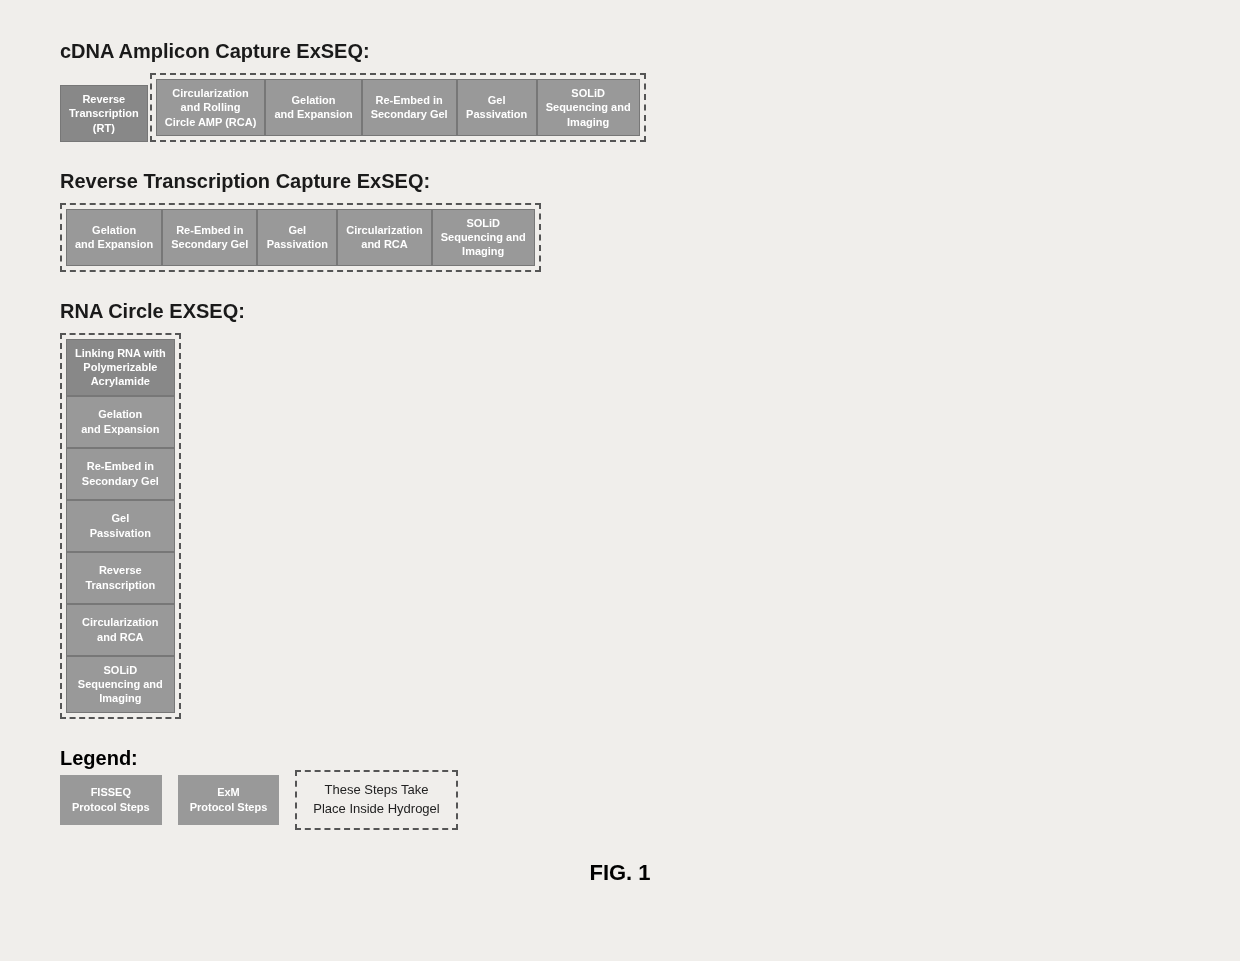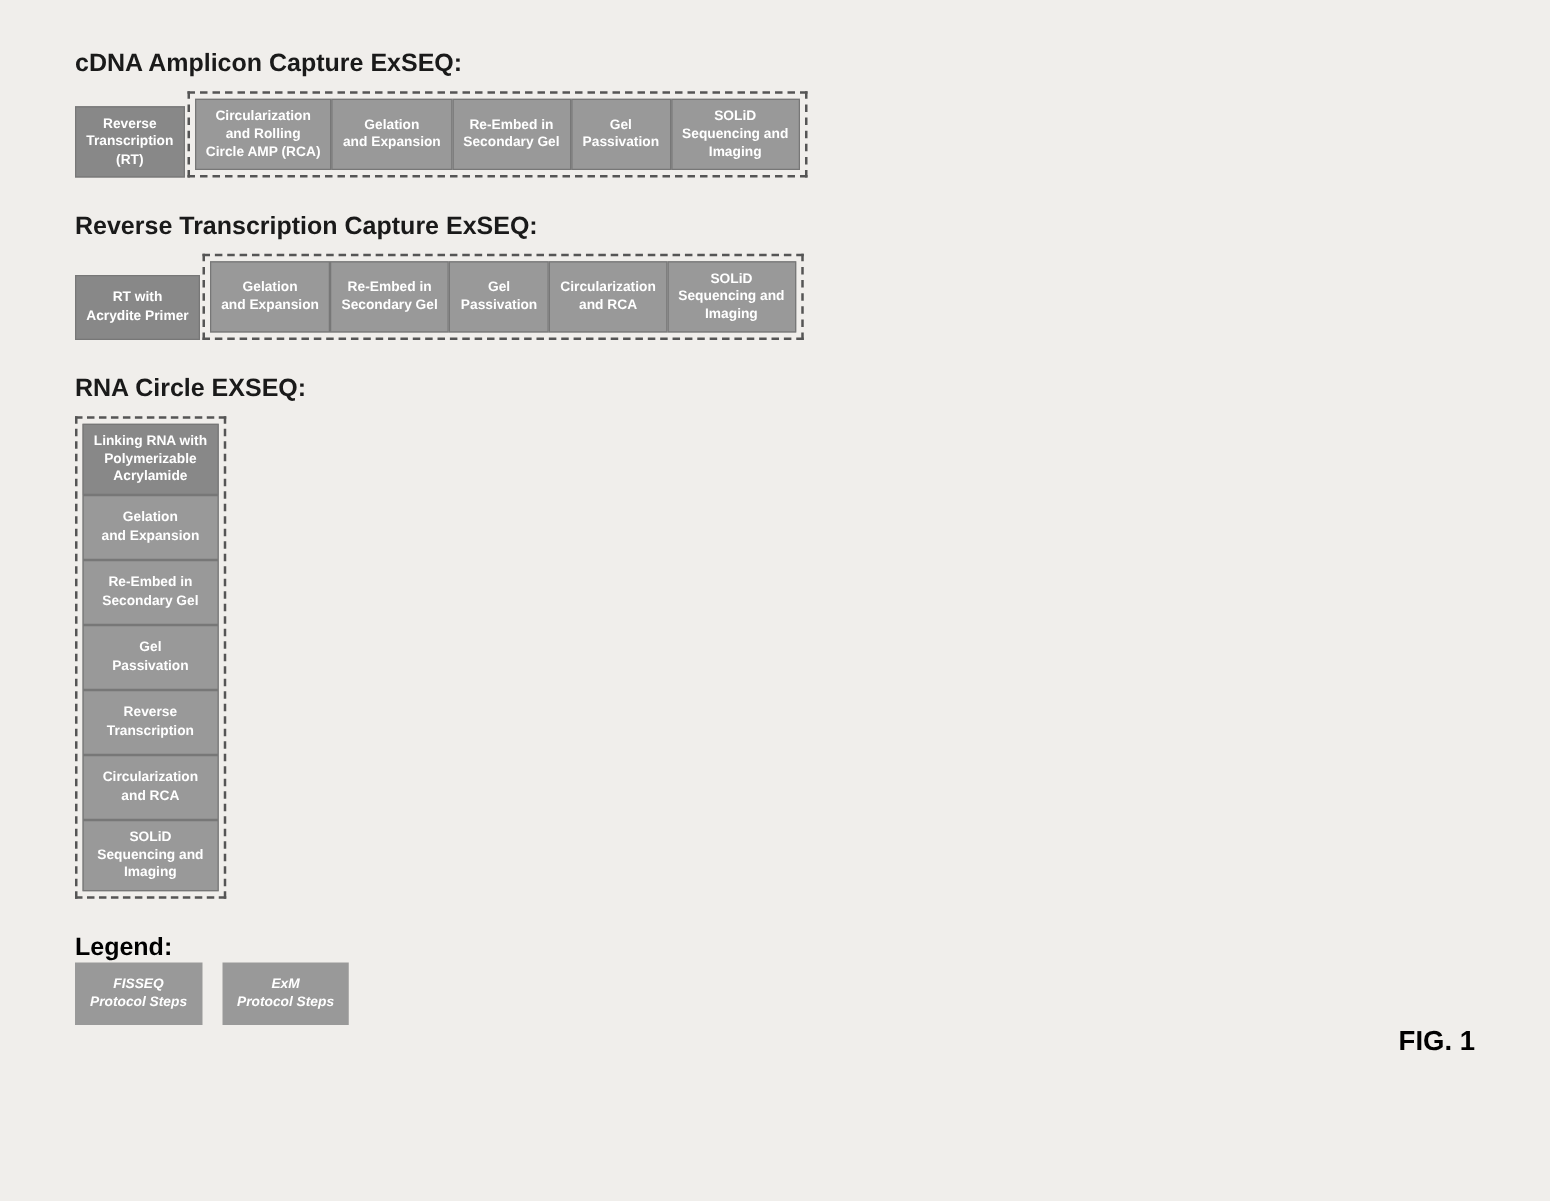--- a/index.html
+++ b/index.html
@@ -85,41 +85,41 @@
       font-size: 11px;
       font-weight: 600;
       text-align: center;
       padding: 8px 12px;
       min-width: 90px;
       min-height: 50px;
       display: flex;
       align-items: center;
       justify-content: center;
       line-height: 1.3;
-      font-style: italic;
     }
 
     .legend-dashed {
       border: 2px dashed #555;
       padding: 8px 16px;
       font-size: 13px;
       font-weight: 500;
       color: #222;
       min-height: 60px;
       display: flex;
       align-items: center;
       justify-content: center;
       text-align: center;
       line-height: 1.4;
     }
 
     .fig-label {
-      text-align: right;
+      text-align: center;
       font-size: 22px;
       font-weight: bold;
+      margin-top: 30px;
     }
   </style>
 </head>
 <body>
 
 <div class="page">
 
   <div class="section">
     <div class="section-title">cDNA Amplicon Capture ExSEQ:</div>
     <div class="flow-container">
@@ -133,21 +133,20 @@
         <div class="step-box">Gel<br>Passivation</div>
         <div class="step-box">SOLiD<br>Sequencing and<br>Imaging</div>
       </div>
     </div>
   </div>
 
   <div class="section">
     <div class="section-title">Reverse Transcription Capture ExSEQ:</div>
     <div class="flow-container">
 
-      <div class="step-box outside" style="margin-right:2px;">RT with<br>Acrydite Primer</div>
 
       <div class="dashed-wrapper">
         <div class="step-box">Gelation<br>and Expansion</div>
         <div class="step-box">Re-Embed in<br>Secondary Gel</div>
         <div class="step-box">Gel<br>Passivation</div>
         <div class="step-box">Circularization<br>and RCA</div>
         <div class="step-box">SOLiD<br>Sequencing and<br>Imaging</div>
       </div>
     </div>
   </div>
@@ -166,18 +165,19 @@
         <div class="step-box">SOLiD<br>Sequencing and<br>Imaging</div>
       </div>
     </div>
   </div>
 
   <div class="legend-section">
     <div class="legend-title">Legend:</div>
     <div class="legend-row">
       <div class="legend-box">FISSEQ<br>Protocol Steps</div>
       <div class="legend-box">ExM<br>Protocol Steps</div>
+      <div class="legend-dashed">These Steps Take<br>Place Inside Hydrogel</div>
     </div>
   </div>
 
   <div class="fig-label">FIG. 1</div>
 
 </div>
 
 </body></html>

